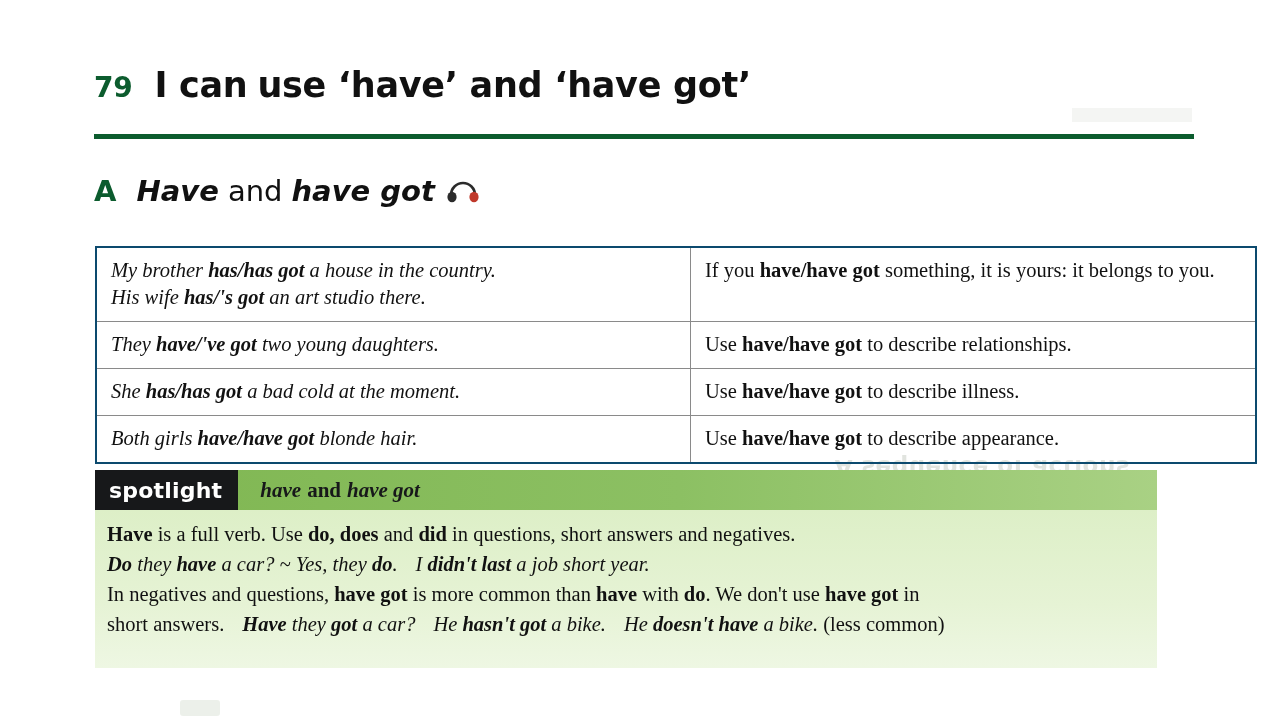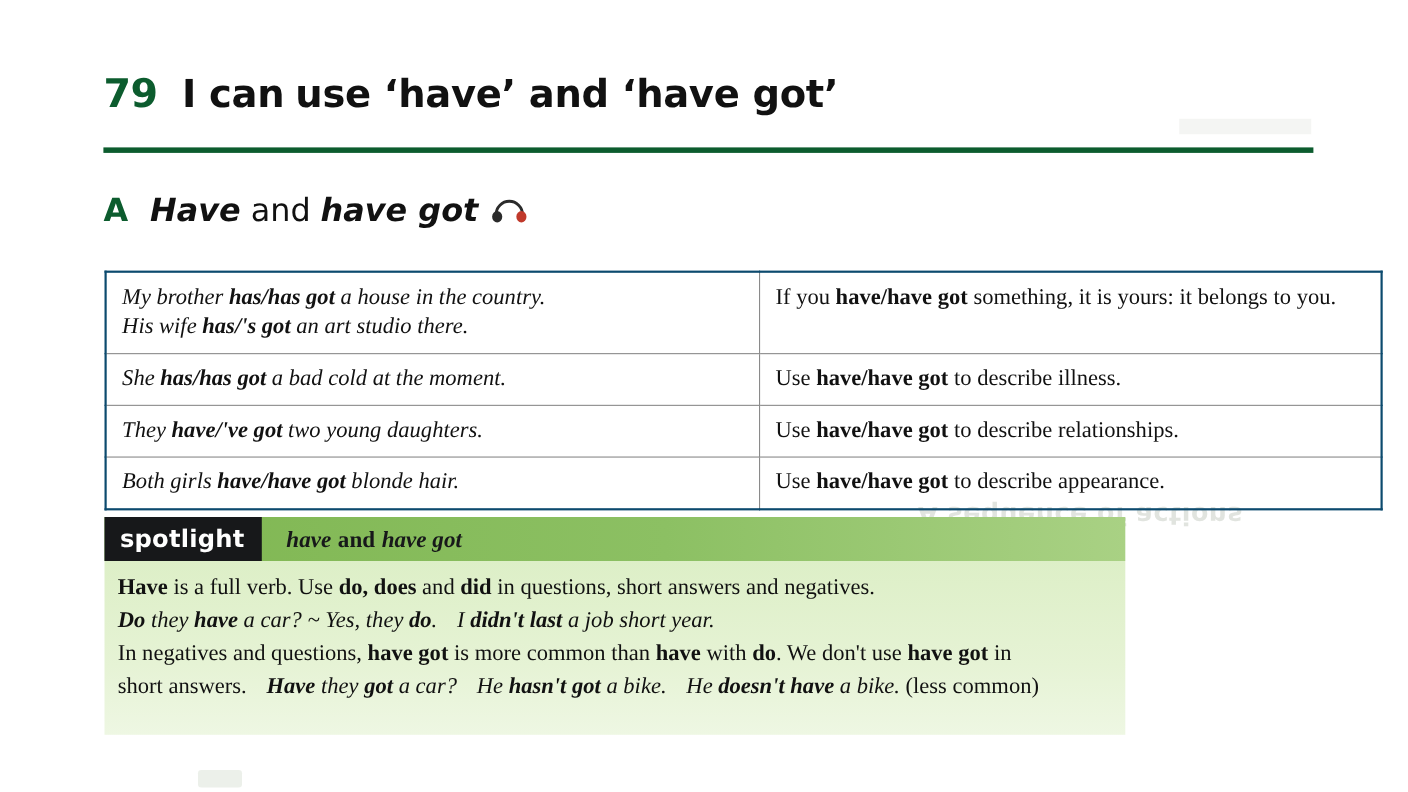--- a/index.html
+++ b/index.html
@@ -32,21 +32,21 @@
     font-family: "DejaVu Sans", sans-serif;
     font-size: 35px;
     line-height: 1.1;
     color: #111111;
     letter-spacing: -0.3px;
   }
   .unit-number {
     font-weight: bold;
     color: #0c5c2e;
     margin-right: 22px;
-    font-size: 36px;
+    font-size: 28px;
   }
   .title-light { font-weight: bold; margin-right: 10px; }
   .title-bold { font-weight: bold; }
 
   .title-rule {
     position: absolute;
     left: 94px;
     top: 134px;
     width: 1100px;
     height: 5px;
@@ -104,21 +104,21 @@
   .table td.right {
     font-style: normal;
   }
   .table b { font-weight: bold; }
 
   
   .spotlight {
     position: absolute;
     left: 95px;
     top: 470px;
-    width: 928px;
+    width: 1062px;
   }
   .spotlight-header {
     display: flex;
     align-items: stretch;
     height: 40px;
     background: linear-gradient(to right, #7fb651 0%, #8cc063 55%, #a9d184 100%);
   }
   .spotlight-tag {
     background: #17181a;
     color: #ffffff;
@@ -220,26 +220,26 @@
     </span>
   </div>
 
   <table class="table">
     <tbody>
       <tr>
         <td class="left"><i>My brother <b>has/has got</b> a house in the country.<br>His wife <b>has/'s got</b> an art studio there.</i></td>
         <td class="right">If you <b>have/have got</b> something, it is yours: it belongs to you.</td>
       </tr>
       <tr>
+        <td class="left"><i>They <b>have/'ve got</b> two young daughters.</i></td>
+        <td class="right">Use <b>have/have got</b> to describe relationships.</td>
+      </tr>
+      <tr>
         <td class="left"><i>She <b>has/has got</b> a bad cold at the moment.</i></td>
         <td class="right">Use <b>have/have got</b> to describe illness.</td>
-      </tr>
-      <tr>
-        <td class="left"><i>They <b>have/'ve got</b> two young daughters.</i></td>
-        <td class="right">Use <b>have/have got</b> to describe relationships.</td>
       </tr>
       <tr>
         <td class="left"><i>Both girls <b>have/have got</b> blonde hair.</i></td>
         <td class="right">Use <b>have/have got</b> to describe appearance.</td>
       </tr>
     </tbody>
   </table>
 
   <div class="spotlight">
     <div class="spotlight-header">

